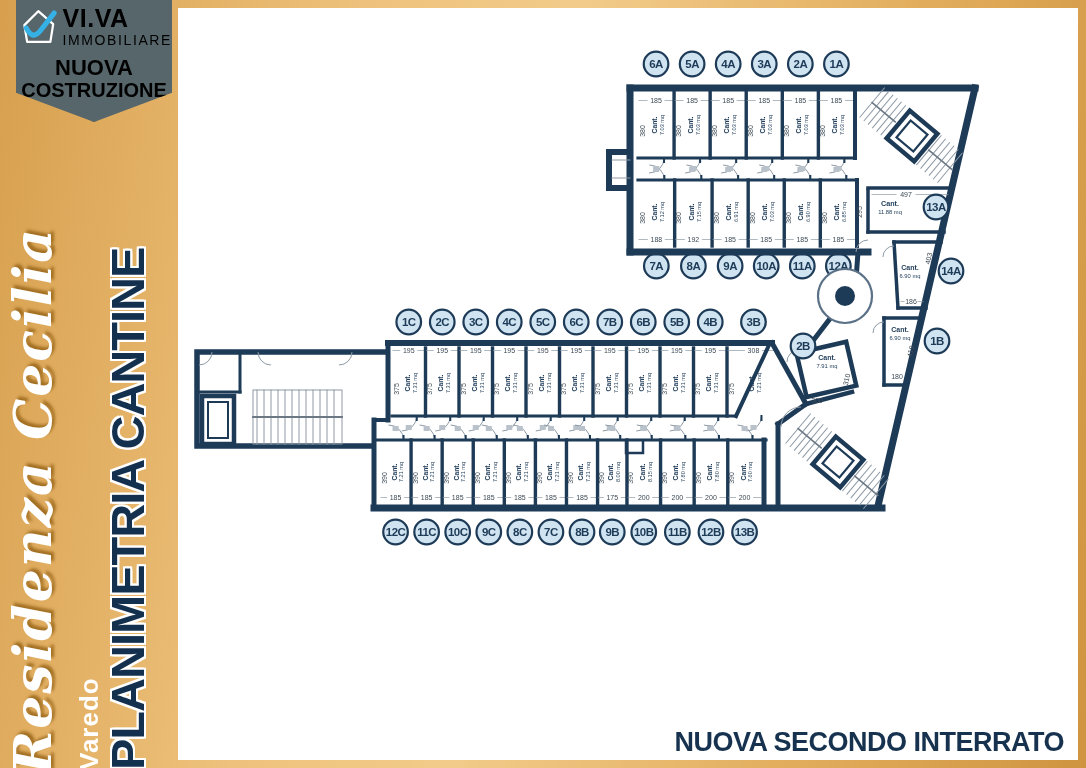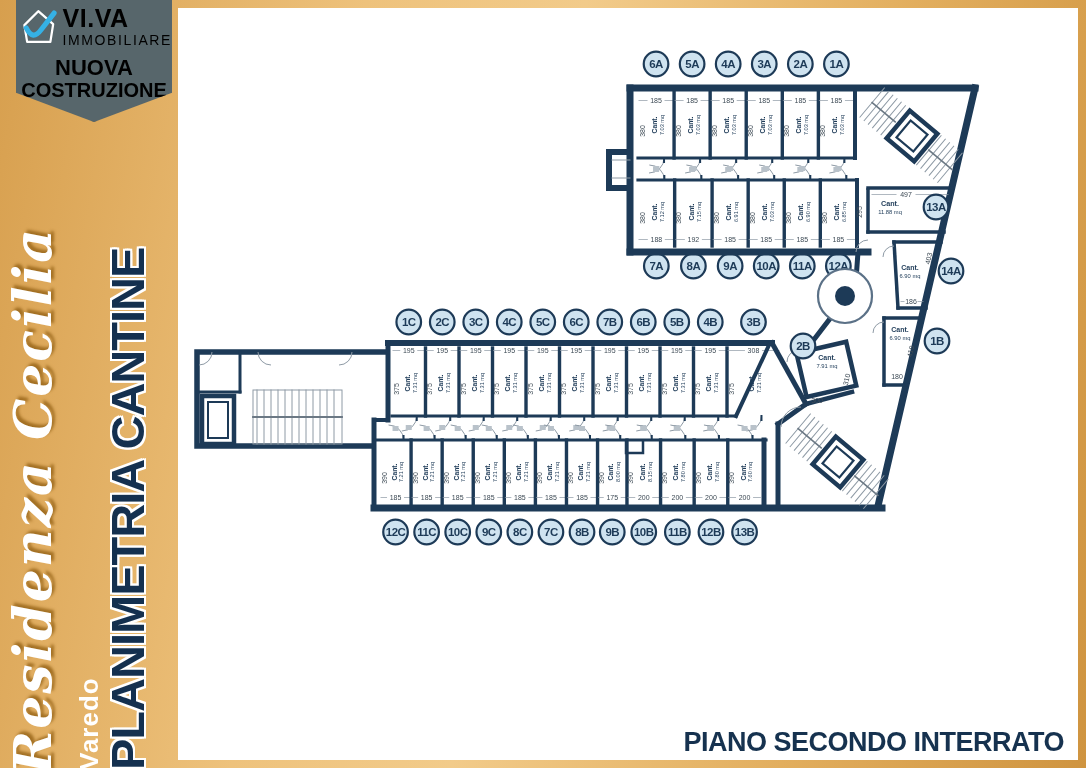--- a/index.html
+++ b/index.html
@@ -832,14 +832,14 @@
       </svg>
       <div class="brand-text">
         <div class="brand-name">VI.VA</div>
         <div class="brand-sub">IMMOBILIARE</div>
       </div>
     </div>
     <div class="banner1">NUOVA</div>
     <div class="banner2">COSTRUZIONE</div>
   </div>
 
-  <div id="footer-caption">PIANO SECONDO INTERRATO</div>
+  <div id="footer-caption">NUOVA SECONDO INTERRATO</div>
 </div>
 
 </body></html>

